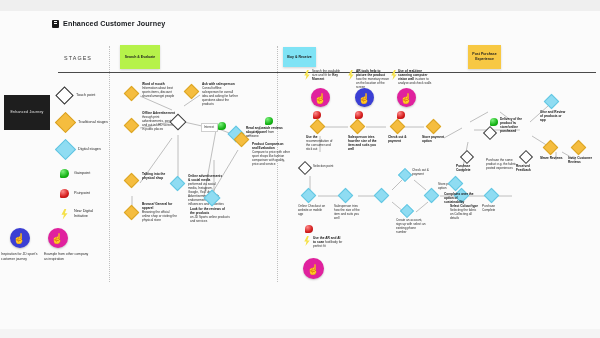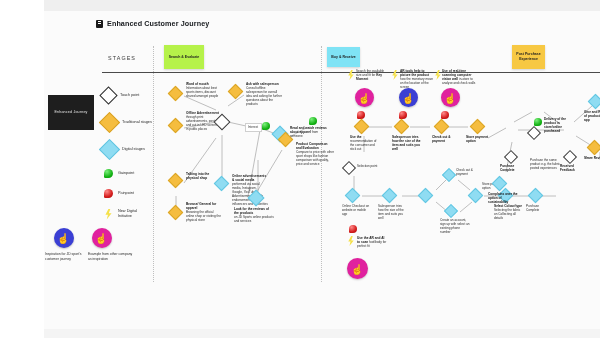--- a/index.html
+++ b/index.html
@@ -8,21 +8,20 @@
     margin: 0; padding: 0;
     width: 600px; height: 338px;
     overflow: hidden;
     background: #ffffff;
     font-family: "Liberation Sans", sans-serif;
   }
   #board {
     position: relative;
     width: 490px; height: 338px;
     background: #ffffff;
-    margin-left: 44px;
   }
   
   .gutter-top {
     position: absolute; left: 0; top: 0; width: 600px; height: 11px;
     background: #efefef;
   }
   .gutter-bottom {
     position: absolute; left: 0; bottom: 0; width: 600px; height: 9px;
     background: #f4f4f4;
   }

